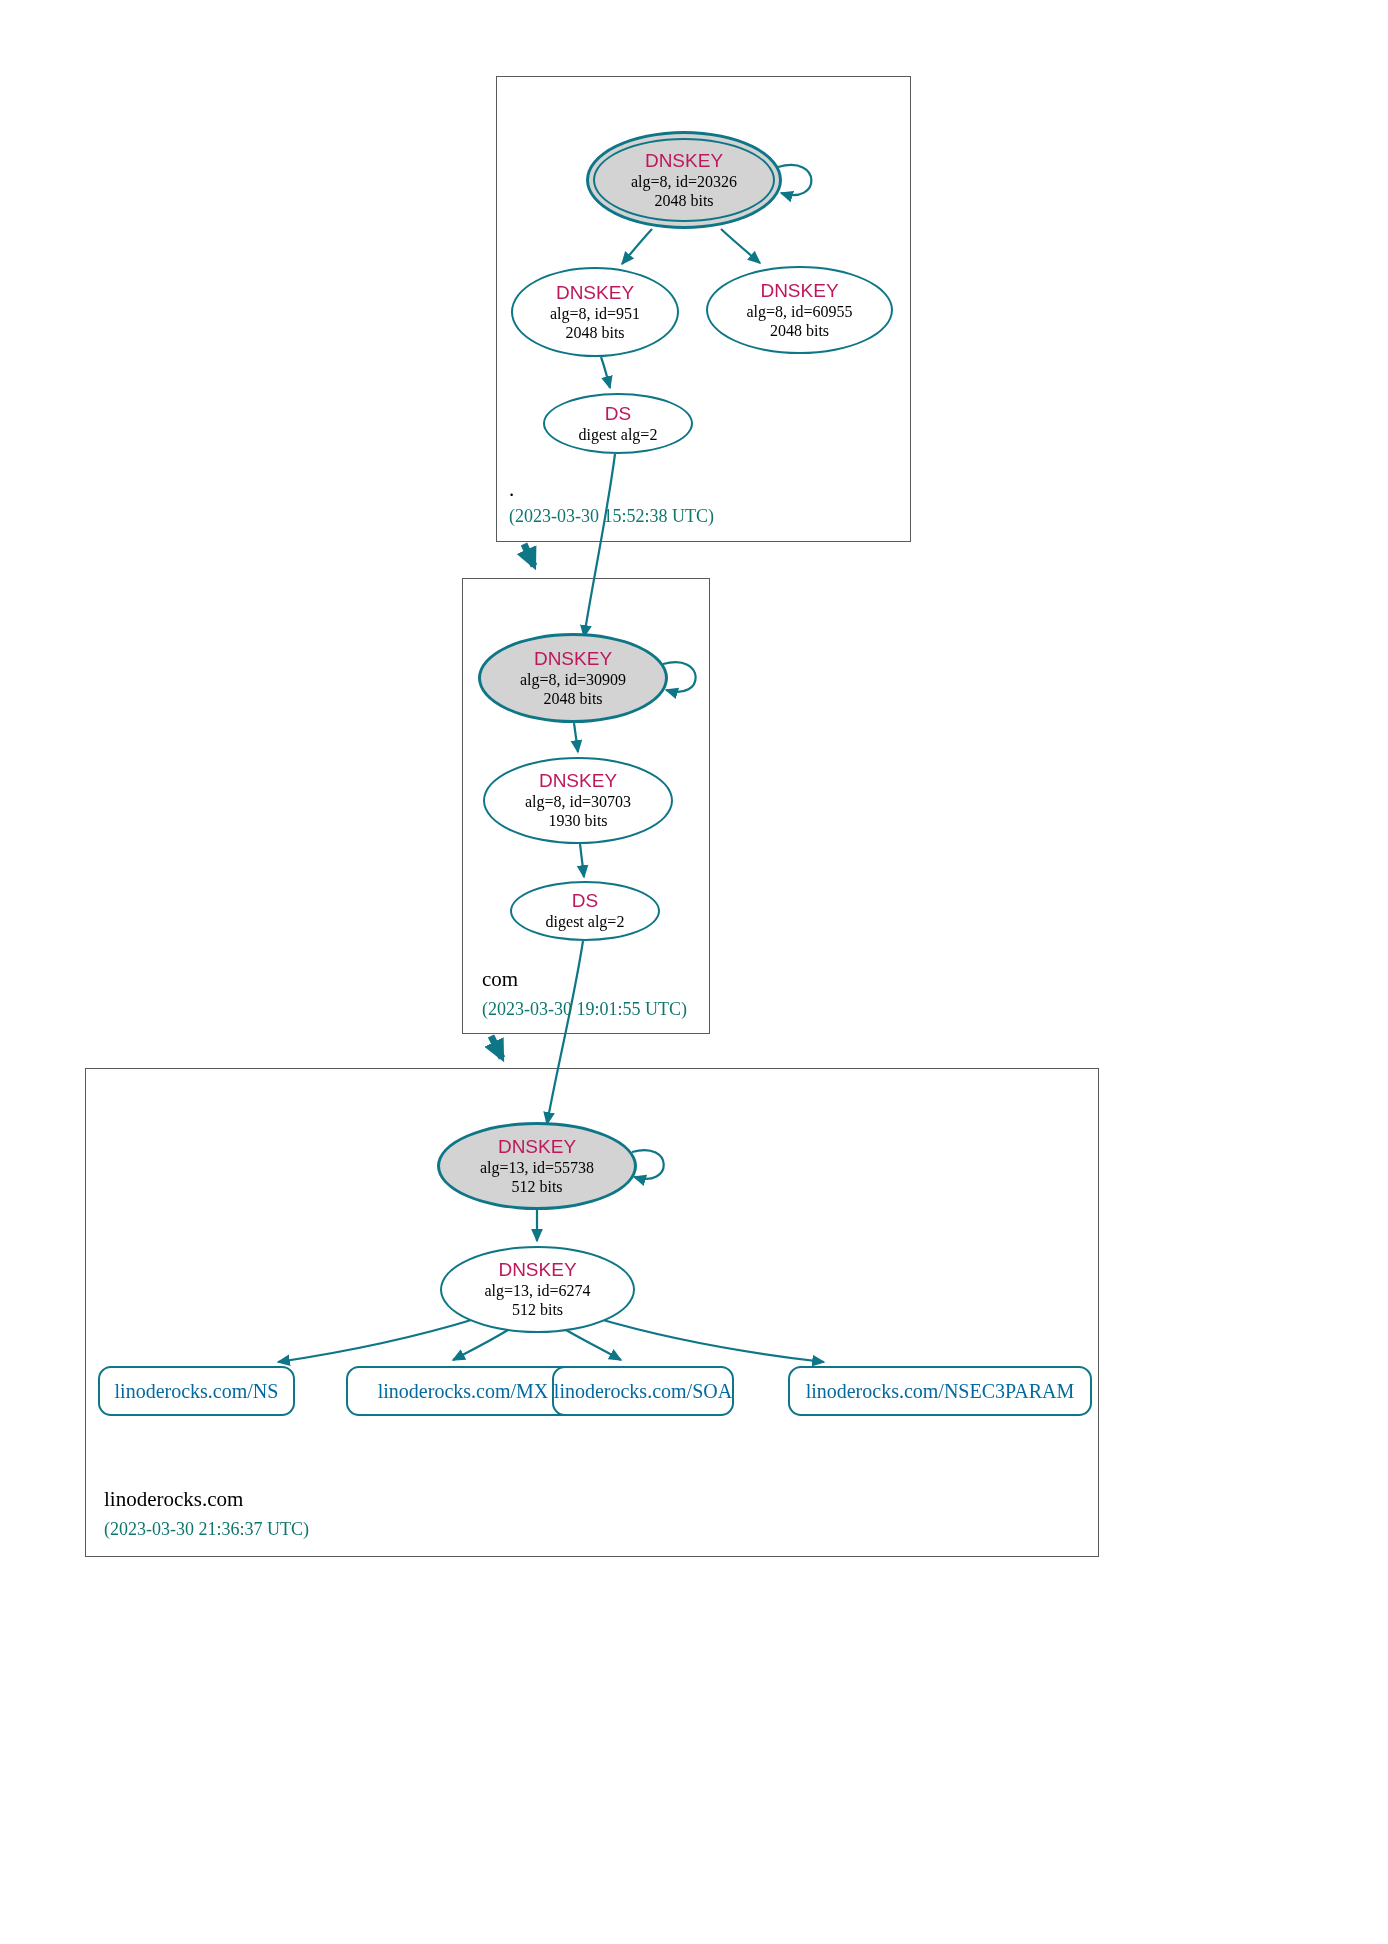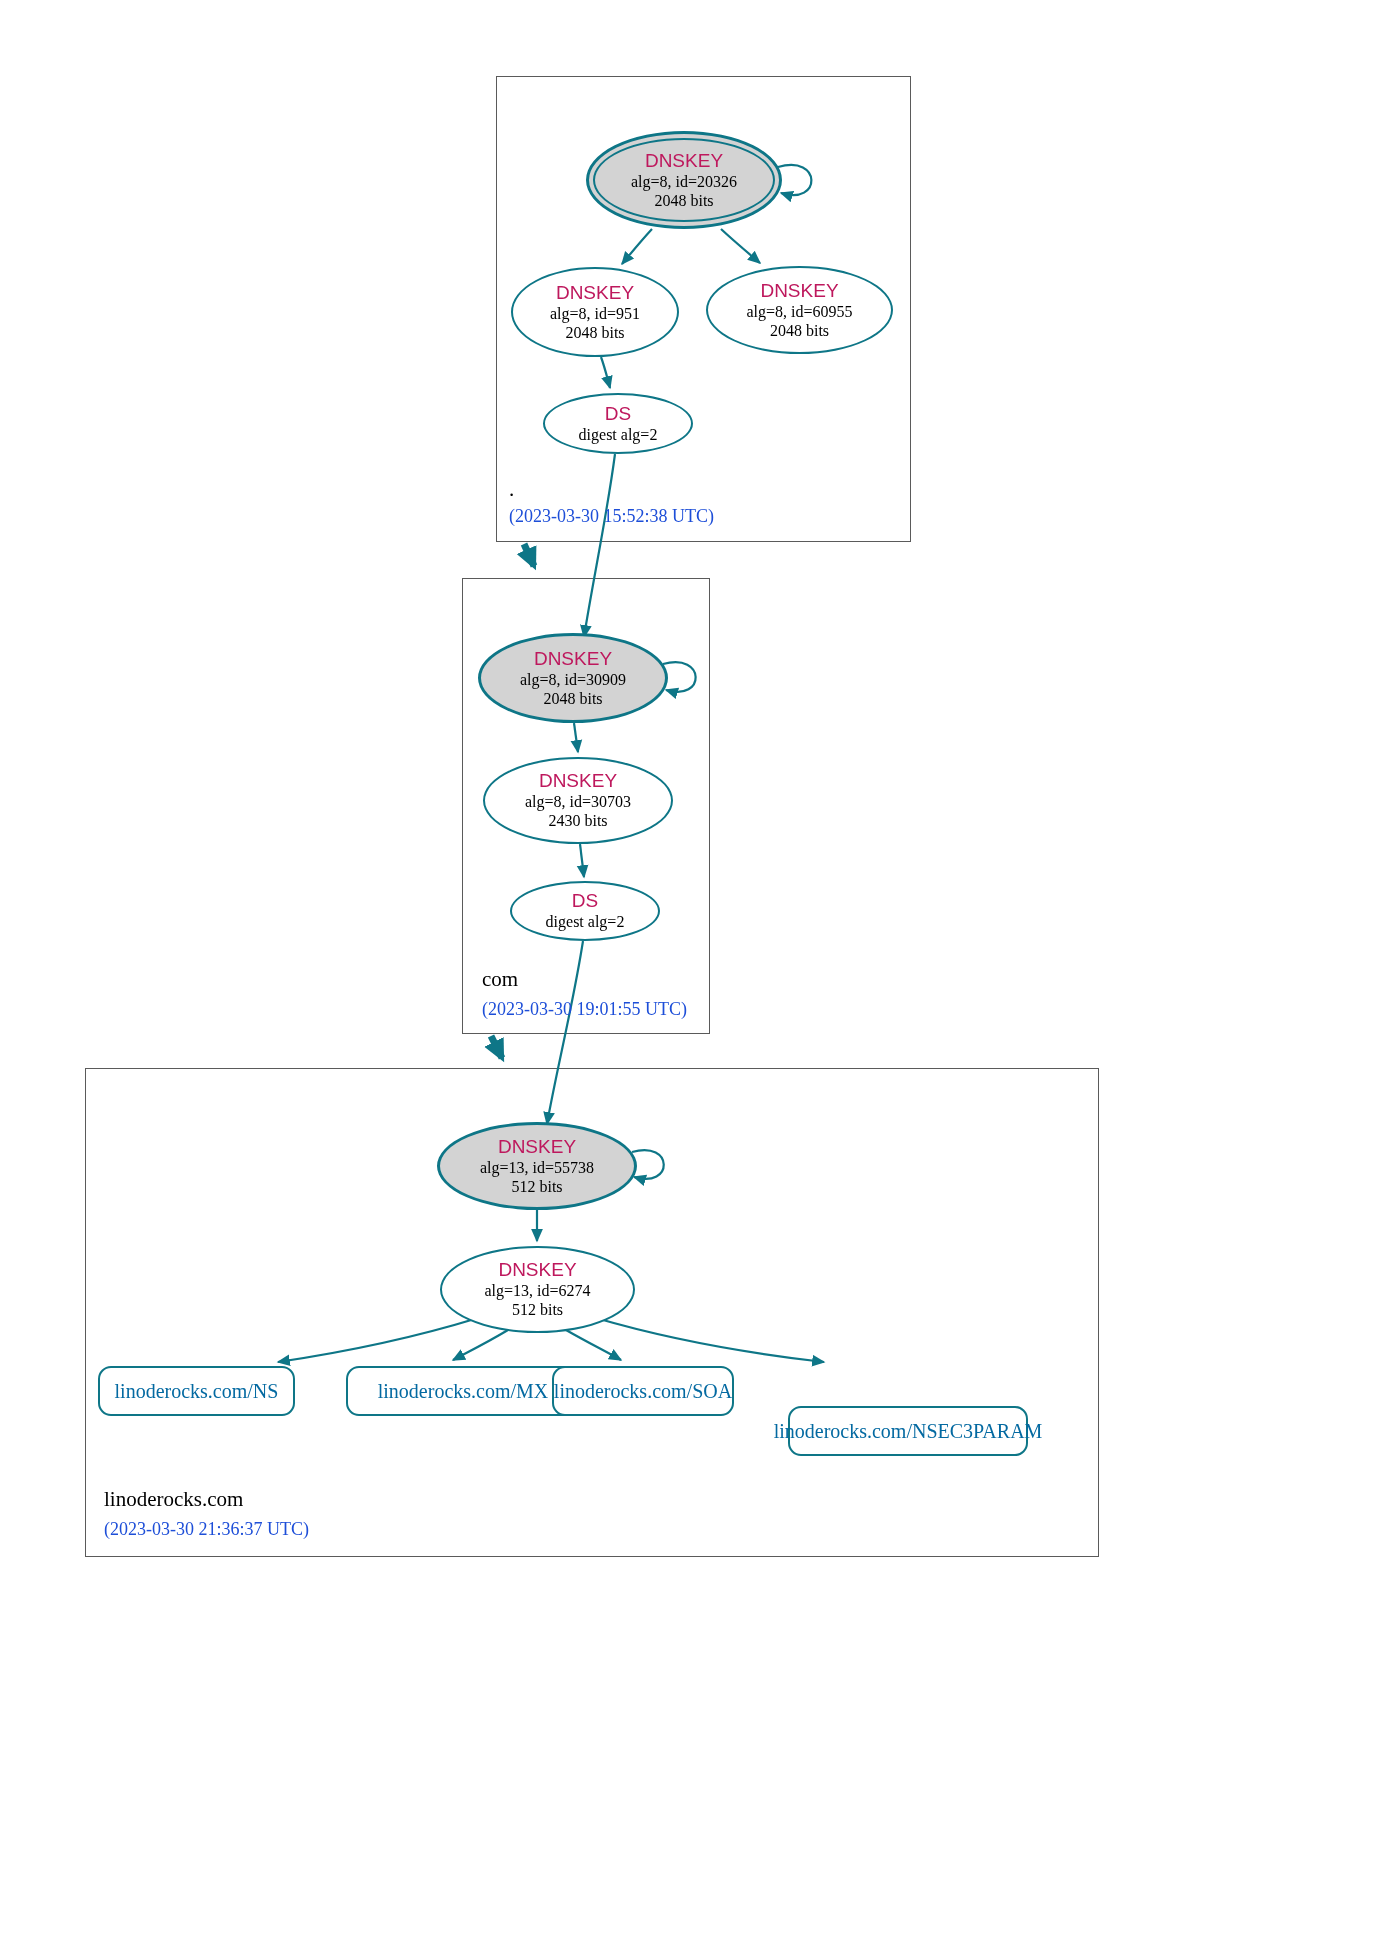--- a/index.html
+++ b/index.html
@@ -63,21 +63,21 @@
     box-sizing:border-box;
   }
   .zone-name{
     position:absolute;
     font-family:"Liberation Serif",serif;
     font-size:21px;color:#000;
   }
   .zone-ts{
     position:absolute;
     font-family:"Liberation Serif",serif;
-    font-size:18px;color:#1d4ed8;
+    font-size:18px;color:#0f766e;
   }
 </style>
 </head>
 <body>
 
 <div class="canvas">
 
   <div class="zone-box" style="left:496px;top:76px;width:413px;height:464px;"></div>
   <div class="zone-box" style="left:462px;top:578px;width:246px;height:454px;"></div>
   <div class="zone-box" style="left:85px;top:1068px;width:1012px;height:487px;"></div>
@@ -145,21 +145,21 @@
 
   <div class="node gray" style="left:478px;top:633px;width:190px;height:90px;">
     <div class="nt">DNSKEY</div>
     <div class="nd">alg=8, id=30909</div>
     <div class="nd">2048 bits</div>
   </div>
 
   <div class="node" style="left:483px;top:757px;width:190px;height:87px;">
     <div class="nt">DNSKEY</div>
     <div class="nd">alg=8, id=30703</div>
-    <div class="nd">2430 bits</div>
+    <div class="nd">1930 bits</div>
   </div>
 
   <div class="node" style="left:510px;top:881px;width:150px;height:60px;">
     <div class="nt">DS</div>
     <div class="nd">digest alg=2</div>
   </div>
 
   <div class="zone-name" style="left:482px;top:967px;">com</div>
   <div class="zone-ts" style="left:482px;top:999px;">(2023-03-30 19:01:55 UTC)</div>
 
@@ -177,20 +177,20 @@
 
   <div class="rrset" style="left:98px;top:1366px;width:197px;height:50px;">
     <span>linoderocks.com/NS</span>
   </div>
   <div class="rrset" style="left:322px;top:1366px;width:234px;height:50px;margin-left:24px;">
     <span>linoderocks.com/MX</span>
   </div>
   <div class="rrset" style="left:552px;top:1366px;width:182px;height:50px;">
     <span>linoderocks.com/SOA</span>
   </div>
-  <div class="rrset" style="left:788px;top:1406px;width:240px;height:50px;">
+  <div class="rrset" style="left:788px;top:1366px;width:304px;height:50px;">
     <span>linoderocks.com/NSEC3PARAM</span>
   </div>
 
   <div class="zone-name" style="left:104px;top:1487px;">linoderocks.com</div>
   <div class="zone-ts" style="left:104px;top:1519px;">(2023-03-30 21:36:37 UTC)</div>
 
 </div>
 
 </body></html>

